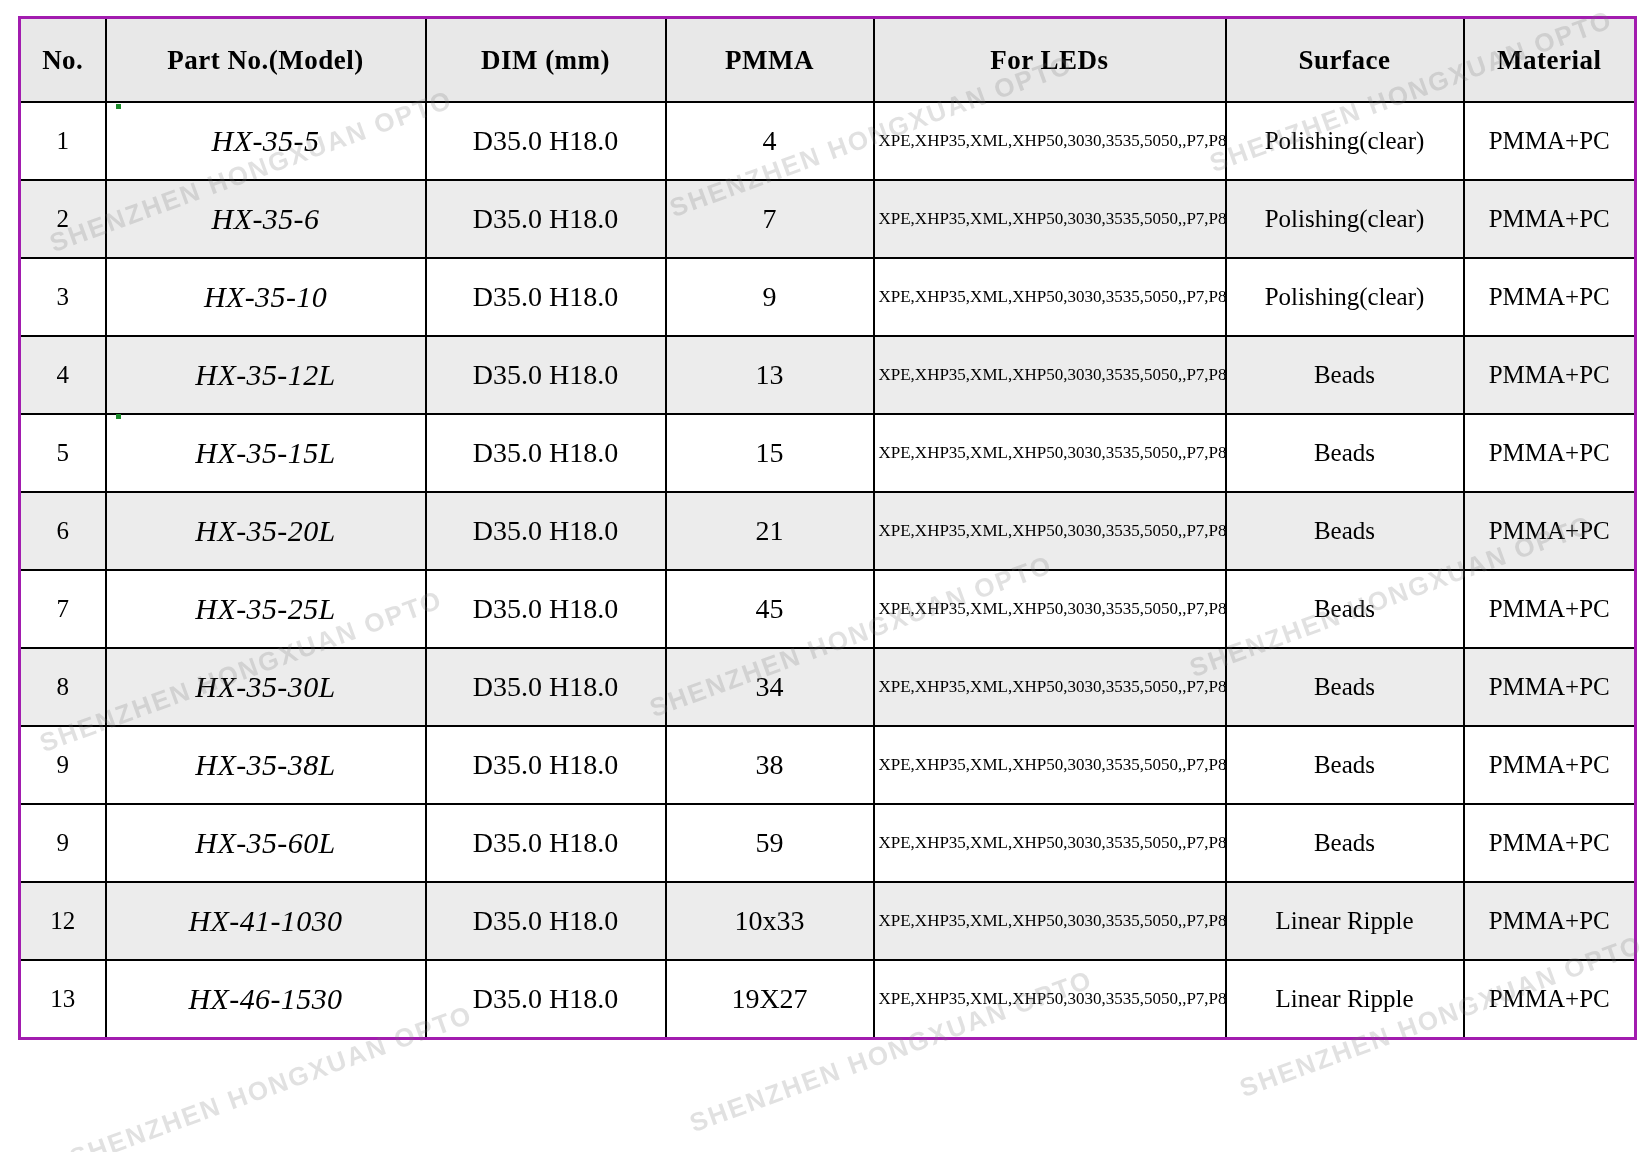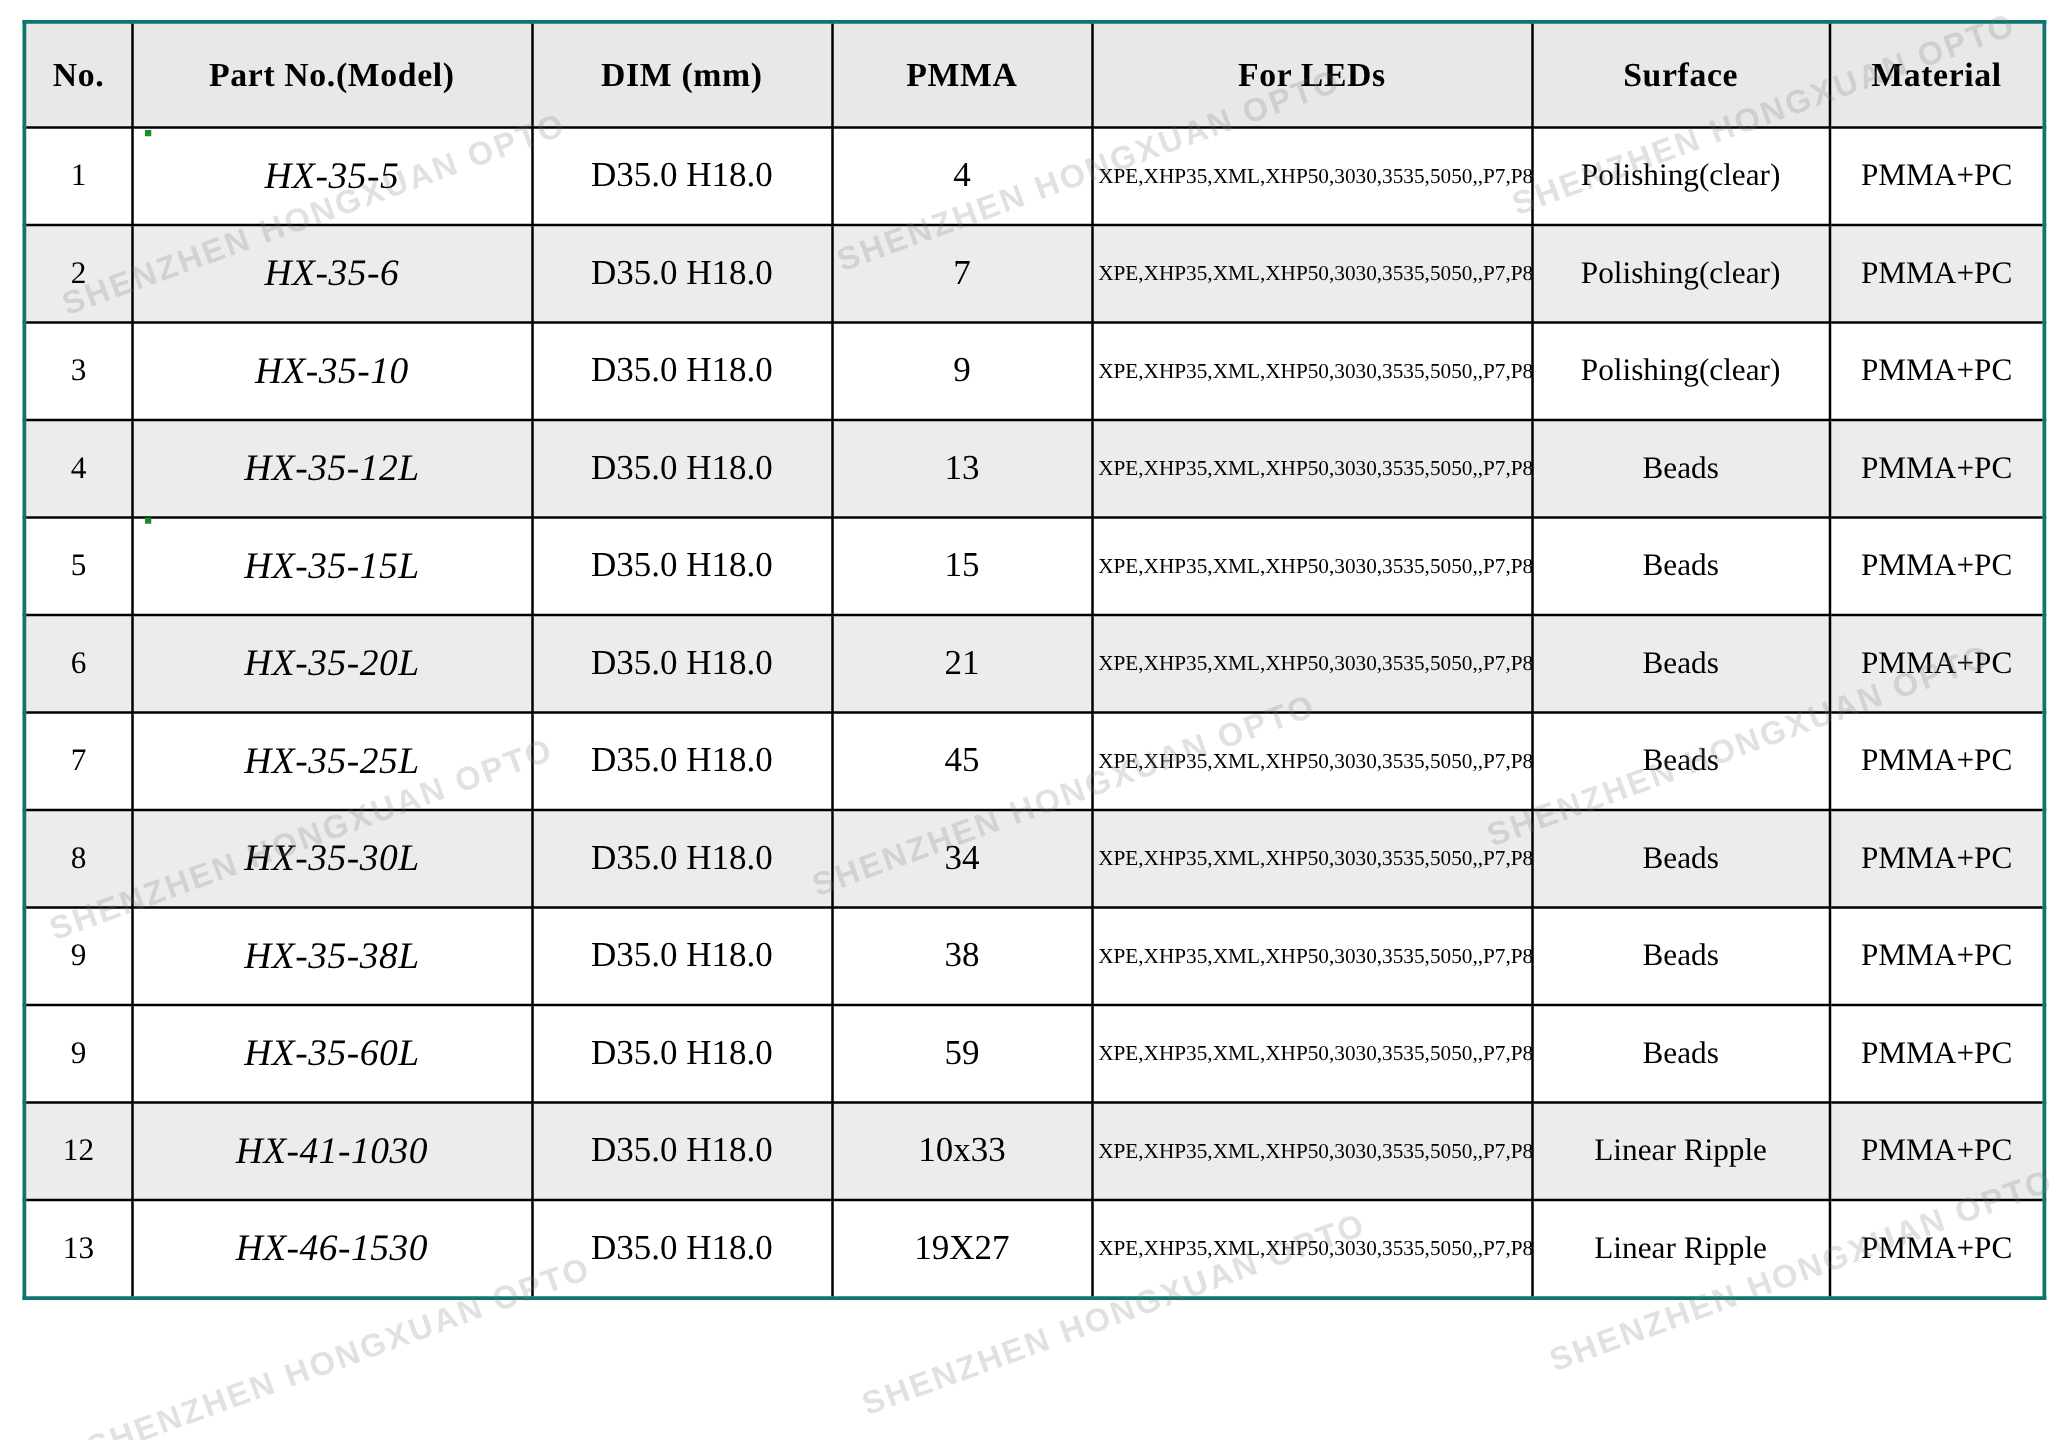--- a/index.html
+++ b/index.html
@@ -21,21 +21,21 @@
     top: 16px;
     width: 1616px;
     height: 1120px;
   }
 
   table.spec {
     border-collapse: collapse;
     table-layout: fixed;
     width: 1616px;
     height: 824px;
-    border: 3px solid #0f766e;
+    border: 3px solid #a21caf;
     padding-left: 16px;
   }
 
   table.spec col.c-no       { width: 86px; }
   table.spec col.c-part     { width: 320px; }
   table.spec col.c-dim      { width: 240px; }
   table.spec col.c-fwhm     { width: 208px; }
   table.spec col.c-leds     { width: 352px; }
   table.spec col.c-surface  { width: 238px; }
   table.spec col.c-material { width: 172px; }

